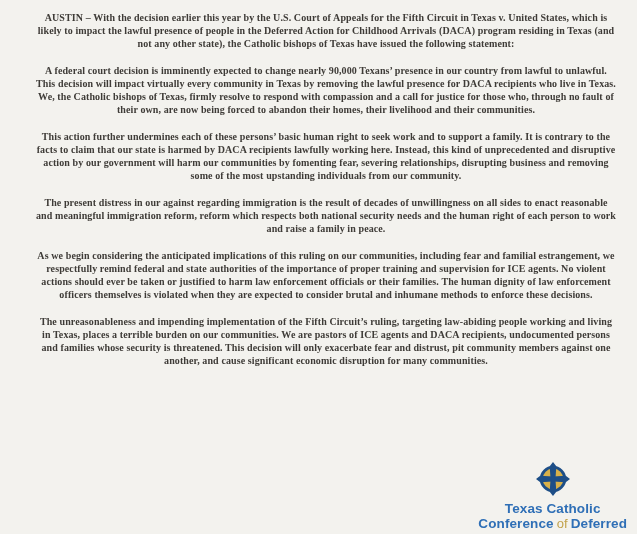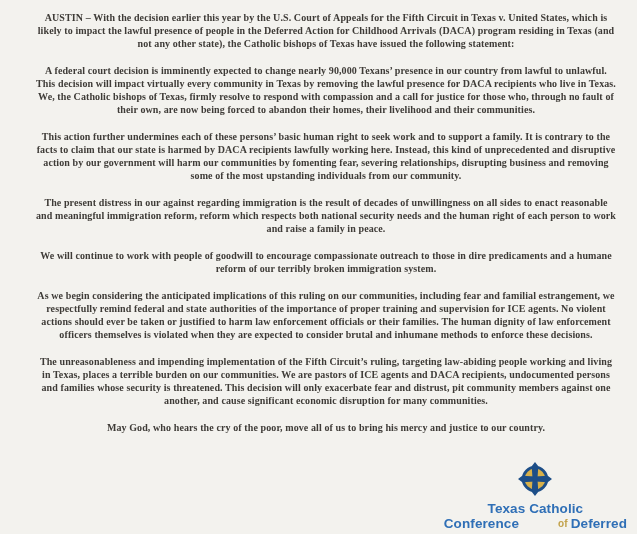--- a/index.html
+++ b/index.html
@@ -42,39 +42,36 @@
     align-items: center;
     font-family: "Liberation Sans", "DejaVu Sans", sans-serif;
     font-weight: 700;
     color: #2f6fb6;
     line-height: 15px;
     font-size: 13.5px;
     letter-spacing: 0.1px;
   }
   .logo-line2 { display: flex; align-items: center; gap: 3px; }
   .logo-line2 .of {
-    font-size: 10px;
+    font-size: 13px;
     color: #c2a24b;
-    font-weight: 700;
-    margin-left: 36px;
+    font-weight: 400;
   }
 </style>
 </head>
 <body>
 
 <div class="page">
   <div class="text-block">
     <p>AUSTIN – With the decision earlier this year by the U.S. Court of Appeals for the Fifth Circuit in Texas v. United States, which is likely to impact the lawful presence of people in the Deferred Action for Childhood Arrivals (DACA) program residing in Texas (and not any other state), the Catholic bishops of Texas have issued the following statement:</p>
     <p>A federal court decision is imminently expected to change nearly 90,000 Texans’ presence in our country from lawful to unlawful. This decision will impact virtually every community in Texas by removing the lawful presence for DACA recipients who live in Texas. We, the Catholic bishops of Texas, firmly resolve to respond with compassion and a call for justice for those who, through no fault of their own, are now being forced to abandon their homes, their livelihood and their communities.</p>
     <p>This action further undermines each of these persons’ basic human right to seek work and to support a family. It is contrary to the facts to claim that our state is harmed by DACA recipients lawfully working here. Instead, this kind of unprecedented and disruptive action by our government will harm our communities by fomenting fear, severing relationships, disrupting business and removing some of the most upstanding individuals from our community.</p>
     <p>The present distress in our against regarding immigration is the result of decades of unwillingness on all sides to enact reasonable and meaningful immigration reform, reform which respects both national security needs and the human right of each person to work and raise a family in peace.</p>
-    <p>We will continue to work with people of goodwill to encourage compassionate outreach to those in dire predicaments and a humane reform of our terribly broken immigration system.</p>
     <p>As we begin considering the anticipated implications of this ruling on our communities, including fear and familial estrangement, we respectfully remind federal and state authorities of the importance of proper training and supervision for ICE agents. No violent actions should ever be taken or justified to harm law enforcement officials or their families. The human dignity of law enforcement officers themselves is violated when they are expected to consider brutal and inhumane methods to enforce these decisions.</p>
     <p>The unreasonableness and impending implementation of the Fifth Circuit’s ruling, targeting law-abiding people working and living in Texas, places a terrible burden on our communities. We are pastors of ICE agents and DACA recipients, undocumented persons and families whose security is threatened. This decision will only exacerbate fear and distrust, pit community members against one another, and cause significant economic disruption for many communities.</p>
-    <p>May God, who hears the cry of the poor, move all of us to bring his mercy and justice to our country.</p>
   </div>
 
   <div class="logo">
     <span class="logo-icon">
       <svg width="34" height="34" viewBox="0 0 36 36" aria-hidden="true">
         <circle cx="18" cy="18" r="12.5" fill="#d7b04a" stroke="#1d4e87" stroke-width="3"></circle>
         <polygon fill="#1d4e87" points="18,0 21.5,4.5 20.6,18 21.5,31.5 18,36 14.5,31.5 15.4,18 14.5,4.5"></polygon>
         <polygon fill="#1d4e87" points="0,18 4.5,14.5 18,15.4 31.5,14.5 36,18 31.5,21.5 18,20.6 4.5,21.5"></polygon>
         <circle cx="18" cy="18" r="2.2" fill="#1d4e87"></circle>
       </svg>

